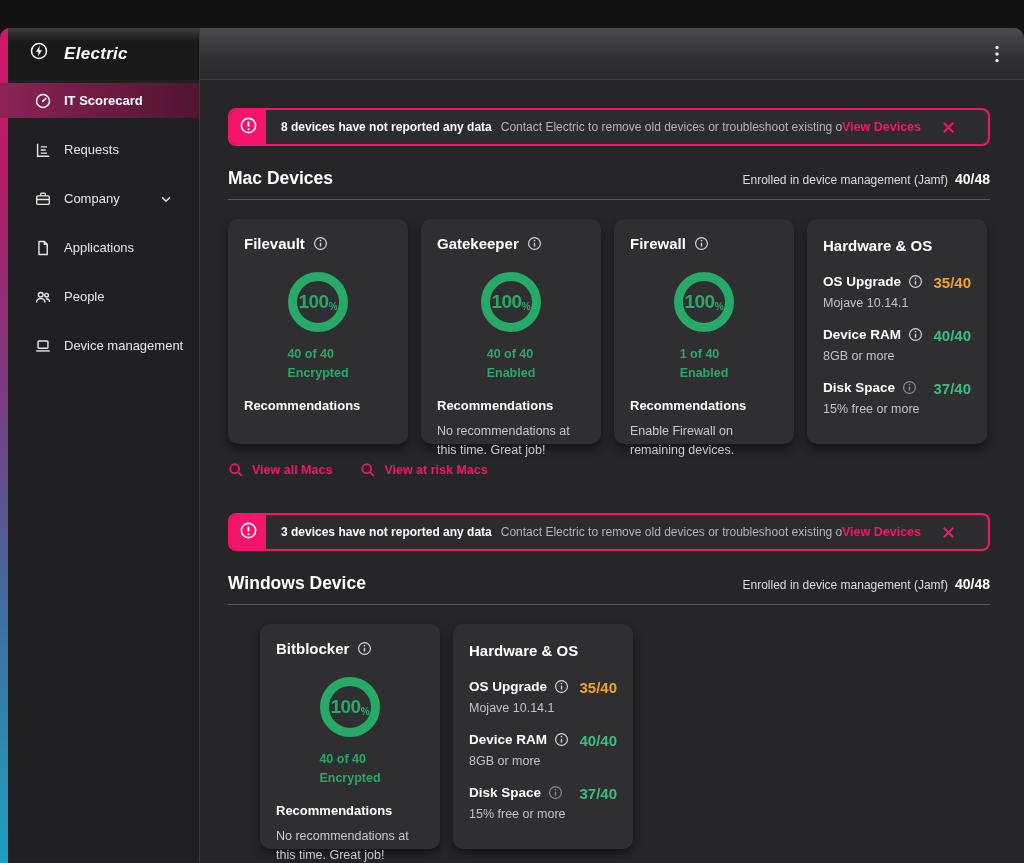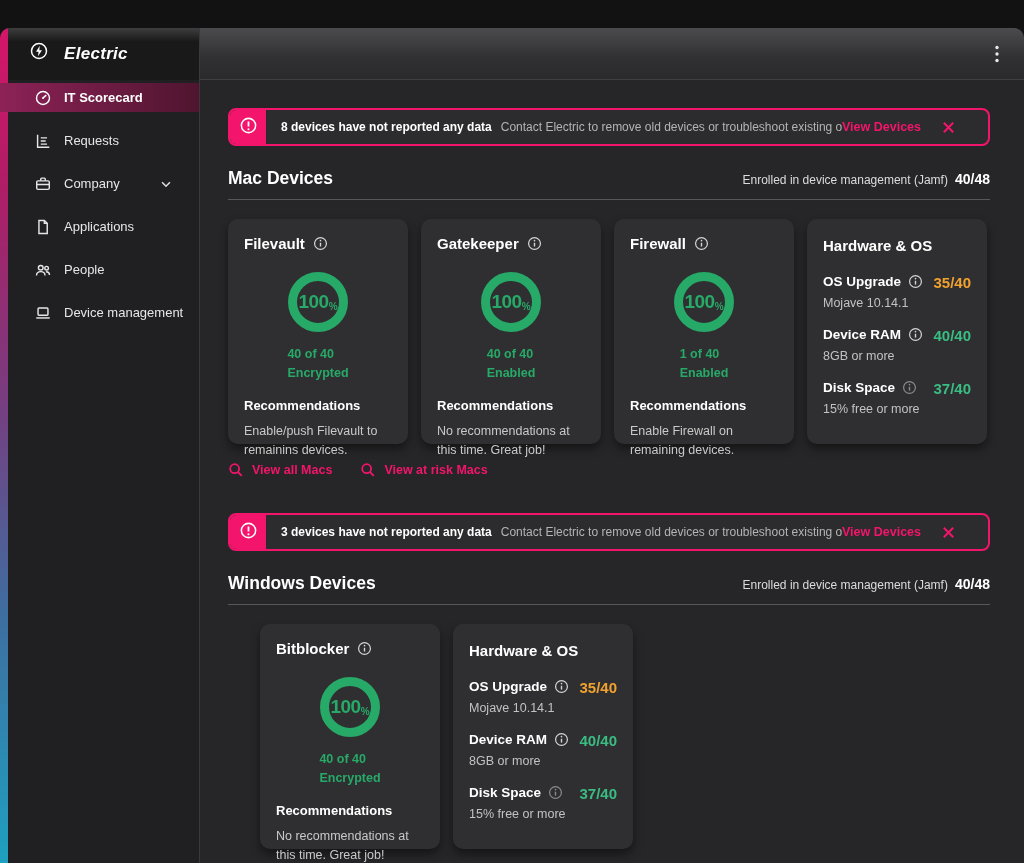--- a/index.html
+++ b/index.html
@@ -38,21 +38,21 @@
     background:linear-gradient(180deg,#d4166a 0%,#b01d66 18%,#7a3b7e 42%,#3e6ea0 68%,#1ba6c3 100%);
   }
   .logo{
     height:52px;display:flex;align-items:center;gap:10px;
     padding-left:30px;background:#19191a;
     background-image:linear-gradient(180deg,rgba(255,255,255,.16),rgba(255,255,255,0) 26%);
   }
   .logo-text{font-weight:bold;font-style:italic;font-size:17px;color:#fff;letter-spacing:.3px;}
   .nav{padding-top:3px;}
   .nav-item{
-    height:29px;display:flex;align-items:center;gap:12px;
+    height:35px;display:flex;align-items:center;gap:12px;
     padding-left:34px;color:#e6e6e6;font-size:13px;cursor:pointer;
     margin-bottom:14px;position:relative;
   }
   .nav-item.active{
     background:linear-gradient(90deg,#8d2257 0%,#4f152f 100%);
     font-weight:bold;color:#fff;
   }
   .nav-icon{width:18px;height:18px;display:inline-flex;flex:0 0 18px;}
   .nav-icon svg{width:18px;height:18px;}
   .chev{margin-left:auto;margin-right:26px;display:inline-flex;}
@@ -258,21 +258,20 @@
           <div class="ring">
             <span class="pct">100</span>
               <span class="pct-sign">%</span>
           </div>
           <div class="ring-label">
             <div>40 of 40</div>
             <div>Encrypted</div>
           </div>
         </div>
         <div class="rec-head">Recommendations</div>
-        <div class="rec-text">Enable/push Filevault to remainins devices.</div>
       </div>
 
       <div class="card">
         <div class="card-title-row">
           <span class="card-title">Gatekeeper</span>
           <span class="info">
             <svg viewBox="0 0 16 16" width="15" height="15" fill="none" stroke="#d4d4d4" stroke-width="1.3">
               <circle cx="8" cy="8" r="6.3"></circle>
                 <path d="M8 7.2 V11.3" stroke-width="1.5"></path>
                 <circle cx="8" cy="4.9" r=".9" fill="#d4d4d4" stroke="none"></circle>
@@ -400,21 +399,21 @@
         <span class="alert-link">View Devices</span>
         <span class="alert-close">
           <svg viewBox="0 0 16 16" width="15" height="15" fill="none" stroke="#f2156b" stroke-width="2.2">
             <path d="M3 3 L13 13 M13 3 L3 13"></path>
           </svg>
         </span>
       </div>
     </div>
 
     <div class="sec-head">
-      <h2>Windows Devices</h2>
+      <h2>Windows Device</h2>
       <div class="enroll">
         <span>Enrolled in device management (Jamf)</span><b>40/48</b>
       </div>
     </div>
     <hr class="divider">
 
     <div class="cards two">
 
       <div class="card">
         <div class="card-title-row">

